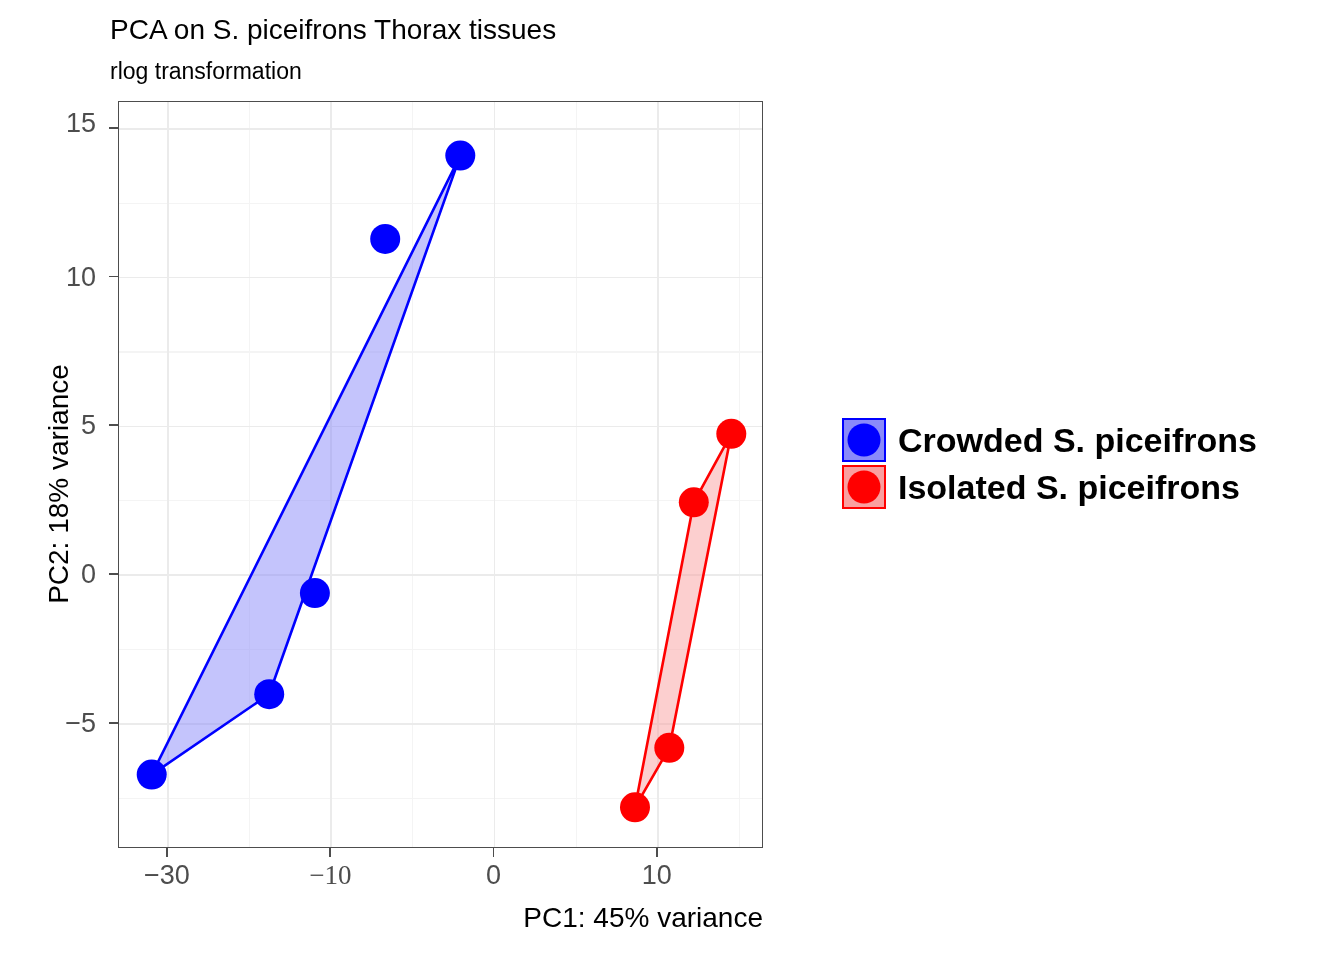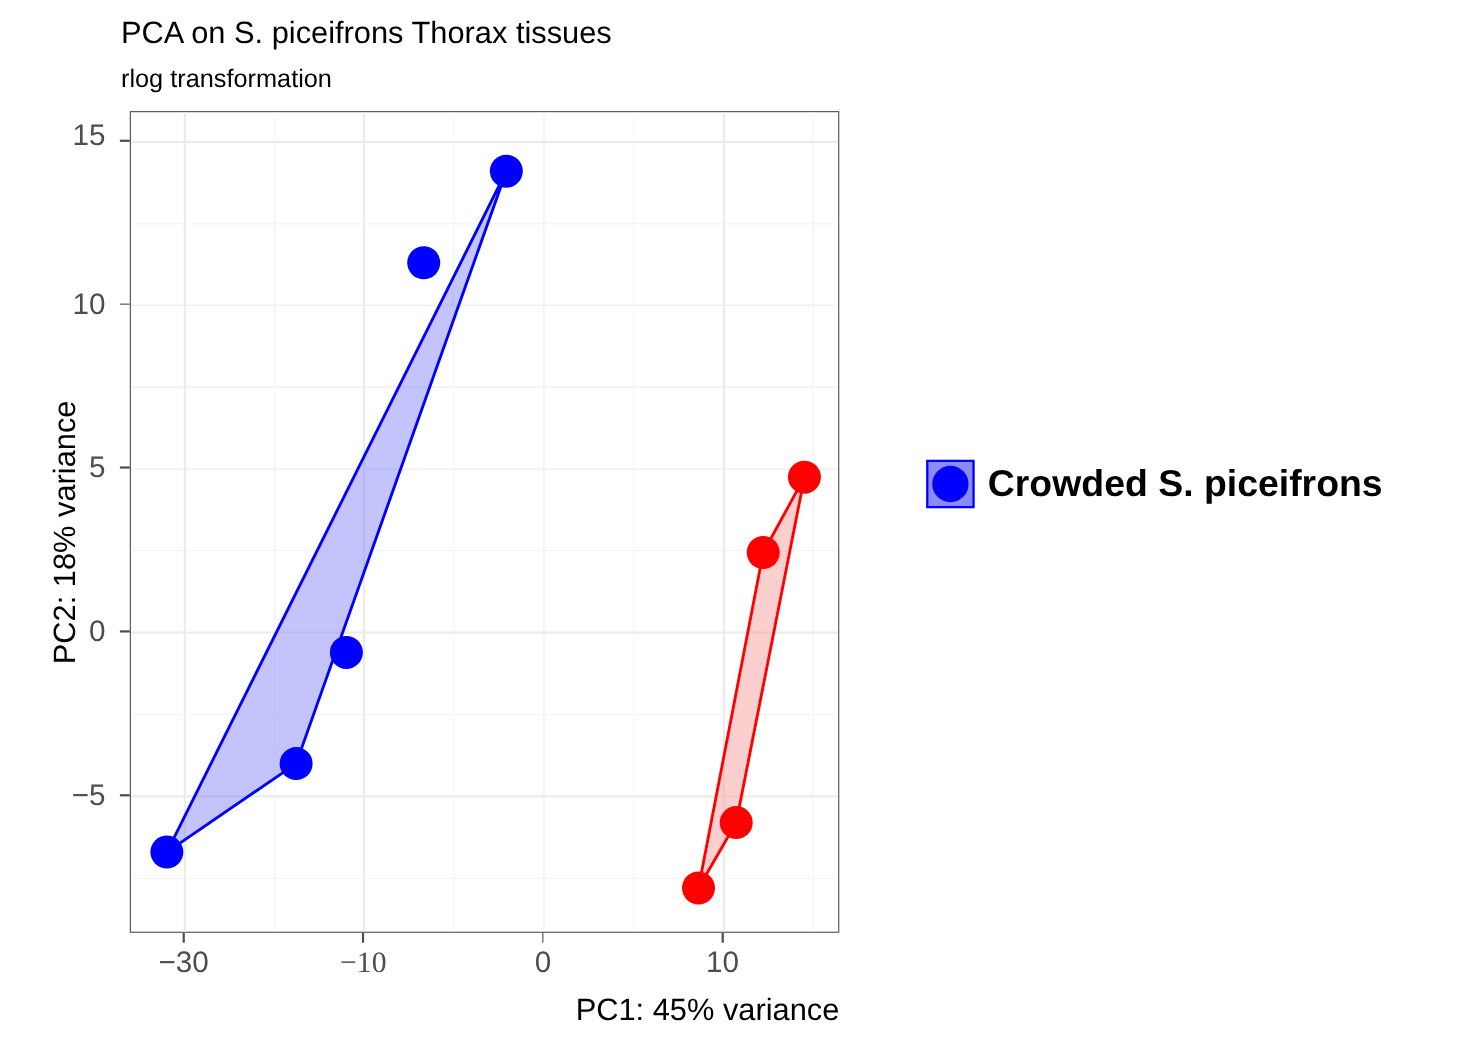--- a/index.html
+++ b/index.html
@@ -155,15 +155,21 @@
       <div class="ticklab-y" style="top: 123px;">15</div>
     </div>
 
   <div id="legend">
       <div class="legend-row">
         <div class="legend-key" style="background: rgb(138, 138, 250); border: 2.5px solid rgb(0, 0, 255);">
           <div class="keydot" style="background: rgb(0, 0, 255);"></div>
         </div>
         <div class="legend-label">Crowded S. piceifrons</div>
       </div>
+      <div class="legend-row">
+        <div class="legend-key" style="background: rgb(250, 160, 160); border: 2.5px solid rgb(255, 0, 0);">
+          <div class="keydot" style="background: rgb(255, 0, 0);"></div>
+        </div>
+        <div class="legend-label">Isolated S. piceifrons</div>
+      </div>
     </div>
 
 </div>
 
 </body></html>

